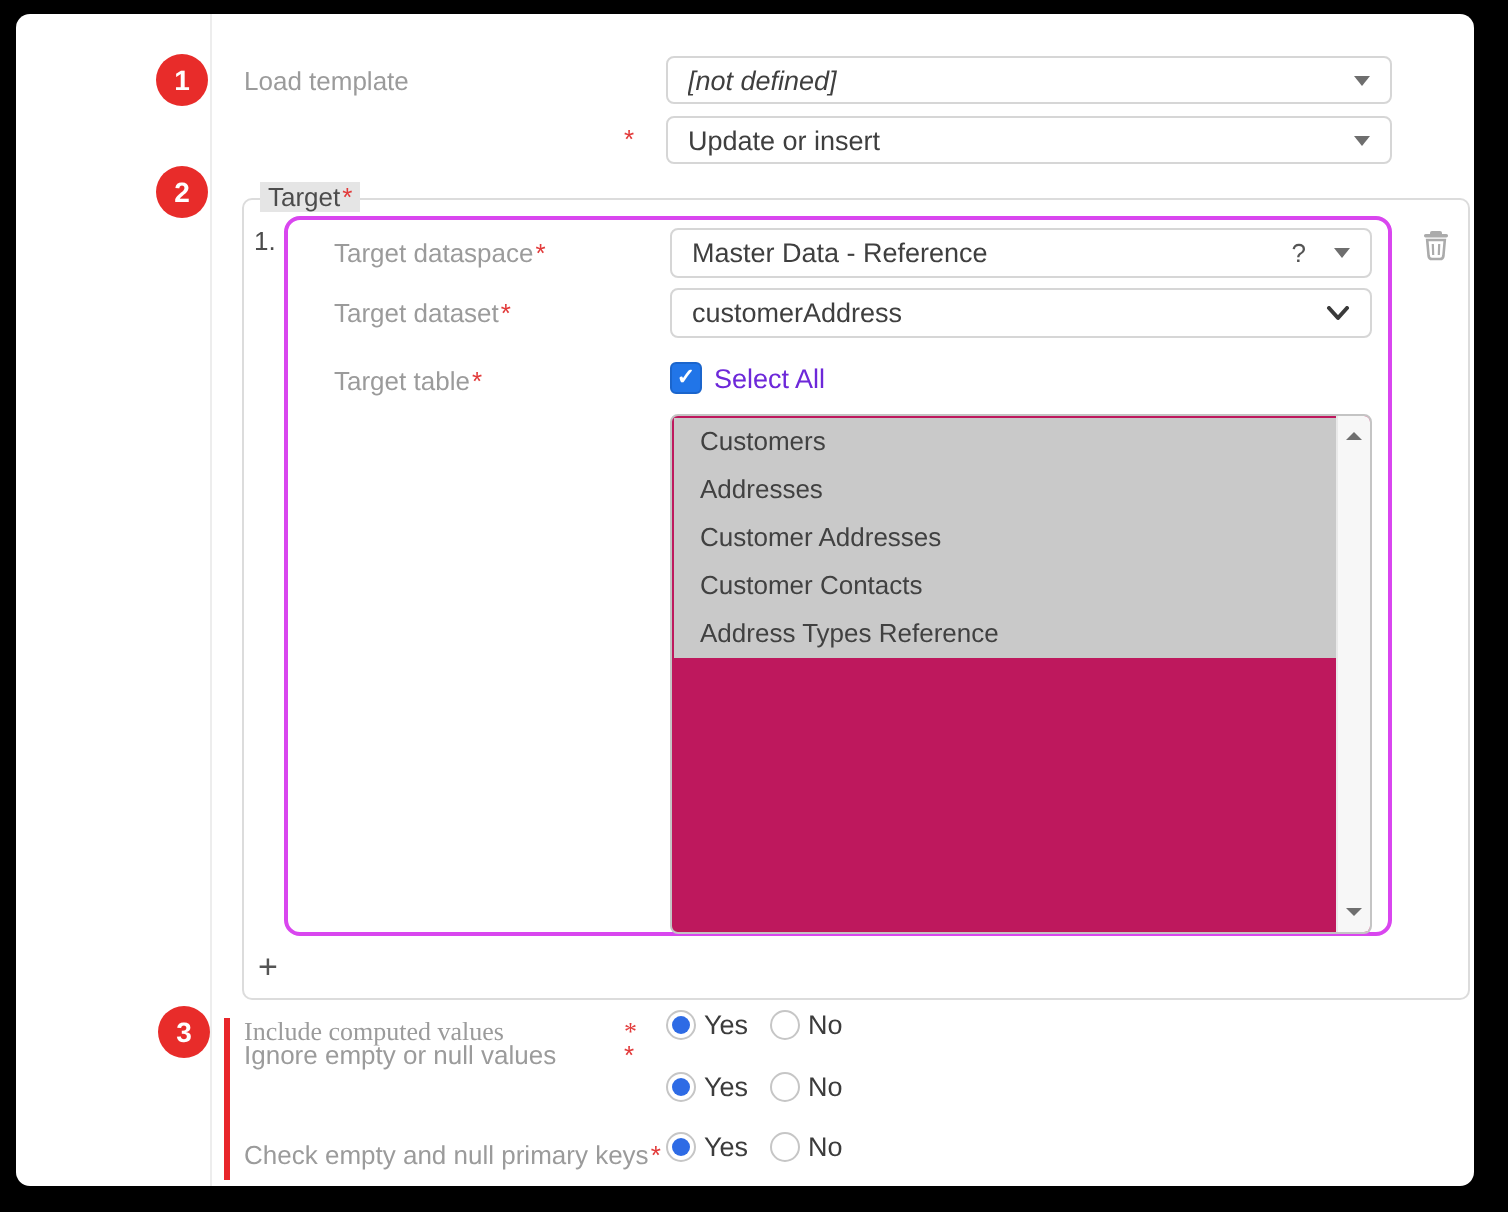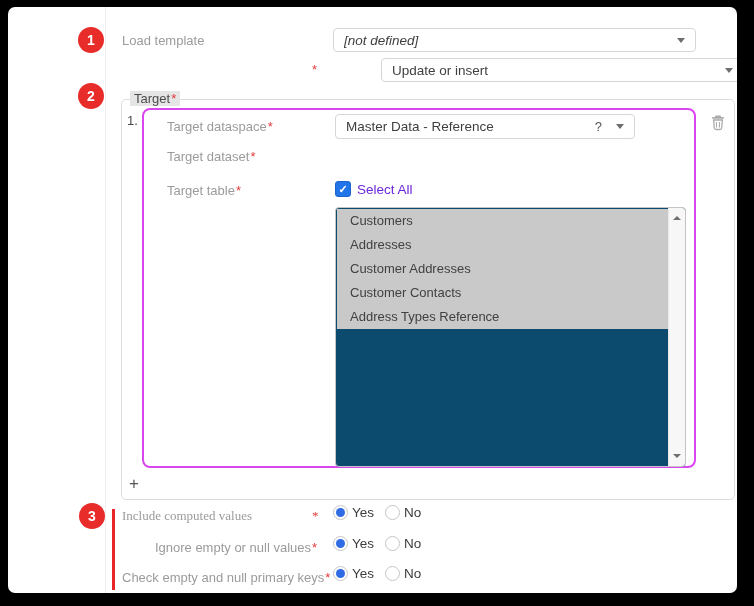--- a/index.html
+++ b/index.html
@@ -63,21 +63,21 @@
   .checkbox{
     width:14px;height:14px;border-radius:3px;background:#2175e8;border:1px solid #1b65cc;
     display:flex;align-items:center;justify-content:center;flex:none;
   }
   .checkbox .check{color:#fff;font-size:11px;font-weight:bold;line-height:1;}
   .checkbox-label{font-size:13.5px;color:#6d28d9;margin-left:6px;}
 
   
   .listbox{
     position:absolute;left:191px;top:97px;width:351px;height:260px;
-    border:1px solid #c4c4c4;border-radius:4px;box-sizing:border-box;background:#0c4a6e;overflow:hidden;
+    border:1px solid #c4c4c4;border-radius:4px;box-sizing:border-box;background:#be185d;overflow:hidden;
   }
   .list-items{position:absolute;left:1px;top:1px;right:17px;}
   .list-item{
     height:24px;line-height:24px;padding-left:13px;font-size:13px;color:#414141;
     background:#c9c9c9;white-space:nowrap;cursor:pointer;
   }
   .scrollbar{
     position:absolute;top:0;bottom:0;right:0;width:16px;background:#f7f7f7;
     border-left:1px solid #e9e9e9;
   }
@@ -114,49 +114,55 @@
 
   <div class="row" style="left:114px;top:21px;">
     <span class="lbl">Load template</span>
   </div>
   <div class="dd" style="left:325px;top:21px;width:363px;">
     <span class="val italic">[not defined]</span>
     <span class="caret"></span>
   </div>
 
   <span class="req" style="position:absolute;left:303px;top:55px;">*</span>
-  <div class="dd" style="left:325px;top:51px;width:363px;margin-left:48px;">
+  <div class="dd" style="left:325px;top:51px;width:363px;">
     <span class="val">Update or insert</span>
     <span class="caret"></span>
   </div>
 
   <div class="fieldset">
     <div class="legend">
       <span>Target</span>
         <span class="req">*</span>
     </div>
   </div>
 
   <span class="item-index">1.</span>
 
   <div class="card">
 
     <div class="row" style="left:23px;top:4px;">
       <span class="lbl">Target dataspace</span>
         <span class="req">*</span>
     </div>
-    <div class="dd" style="left:191px;top:4px;width:300px;height:25px;">
+    <div class="dd" style="left:191px;top:4px;width:351px;height:25px;">
       <span class="val">Master Data - Reference</span>
       <span class="help-q">?</span>
       <span class="caret" style="margin-left:0;"></span>
     </div>
 
     <div class="row" style="left:23px;top:34px;">
       <span class="lbl">Target dataset</span>
         <span class="req">*</span>
+    </div>
+    <div class="dd" style="left:191px;top:34px;width:351px;height:25px;">
+      <span class="val">customerAddress</span>
+      <svg width="12" height="8" viewBox="0 0 12 8" style="flex:none;">
+        <polyline points="1.5,1 6,6 10.5,1" fill="none" stroke="#3a3a3a" stroke-width="2" stroke-linecap="round" stroke-linejoin="round"></polyline>
+      </svg>
     </div>
 
     <div class="row" style="left:23px;top:68px;">
       <span class="lbl">Target table</span>
         <span class="req">*</span>
     </div>
     <div class="checkbox-row">
       <span class="checkbox">
         <span class="check">✓</span>
       </span>
@@ -206,21 +212,21 @@
       <span class="radio-label">Yes</span>
     </span>
     <span class="radio-opt">
       <span class="radio">
           <span class="dot"></span>
         </span>
       <span class="radio-label">No</span>
     </span>
   </div>
 
-  <div class="opt-row" style="top:529px;text-align:right;">
+  <div class="opt-row" style="top:509px;">
     <span class="opt-label">Ignore empty or null values</span>
     <span class="req">*</span>
   </div>
   <div class="radio-group" style="left:325px;top:529px;">
     <span class="radio-opt">
       <span class="radio checked">
           <span class="dot"></span>
         </span>
       <span class="radio-label">Yes</span>
     </span>

